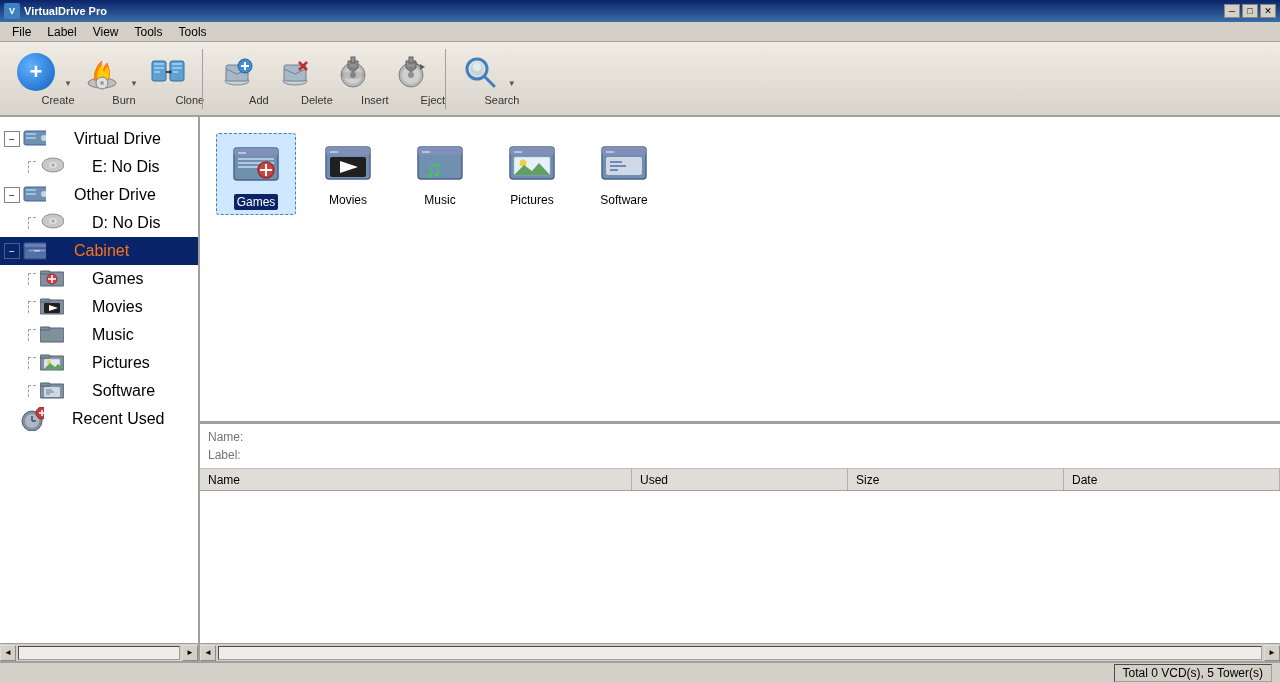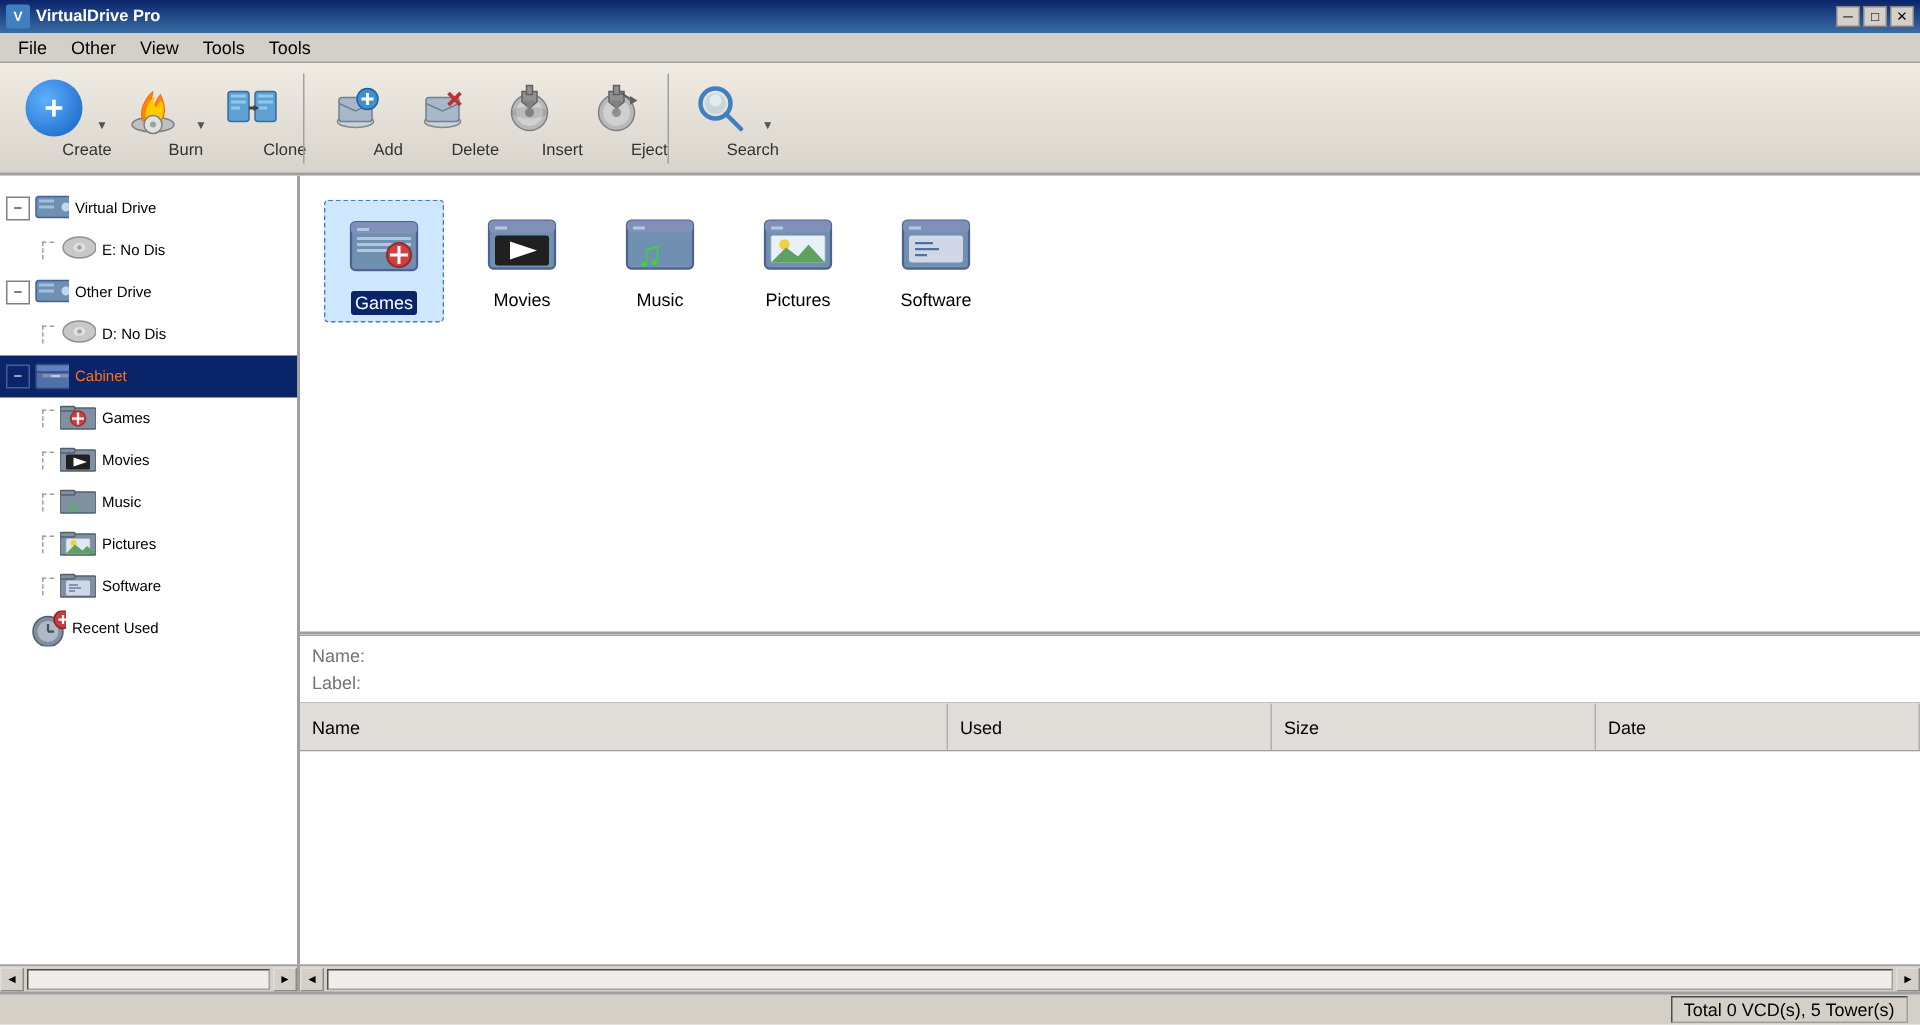--- a/index.html
+++ b/index.html
@@ -182,21 +182,21 @@
     .tree-indent {
       width: 24px;
       flex-shrink: 0;
     }
     .item-icon {
       width: 24px;
       height: 24px;
       margin-right: 4px;
       flex-shrink: 0;
     }
-    .item-label { font-size: 10px; }
+    .item-label { font-size: 16px; margin-left: 24px; }
 
     
     .right-panel {
       flex: 1;
       display: flex;
       flex-direction: column;
       background: white;
       overflow: hidden;
     }
 
@@ -260,21 +260,21 @@
       color: #737373;
       border-bottom: 1px solid #c0c0c0;
     }
     .details-info div { line-height: 18px; }
 
     .details-table-header {
       display: grid;
       grid-template-columns: 2fr 1fr 1fr 1fr;
       background: #e0ddd8;
       border-bottom: 1px solid #a0a0a0;
-      height: 32px;
+      height: 22px;
     }
     .details-col-header {
       padding: 2px 8px;
       font-size: 12px;
       font-weight: normal;
       border-right: 1px solid #b0b0b0;
       display: flex;
       align-items: center;
       cursor: pointer;
     }
@@ -357,21 +357,21 @@
   </div>
   <div class="title-controls">
     <div class="title-btn">─</div>
     <div class="title-btn">□</div>
     <div class="title-btn">✕</div>
   </div>
 </div>
 
 <div class="menu-bar">
   <div class="menu-item">File</div>
-  <div class="menu-item">Other</div>
+  <div class="menu-item">Label</div>
   <div class="menu-item">View</div>
   <div class="menu-item">Tools</div>
   <div class="menu-item">Tools</div>
 </div>
 
 <div class="toolbar">
 
   <div class="tool-btn">
     <div class="tool-btn-icon">
       <div class="icon-create">+</div>

